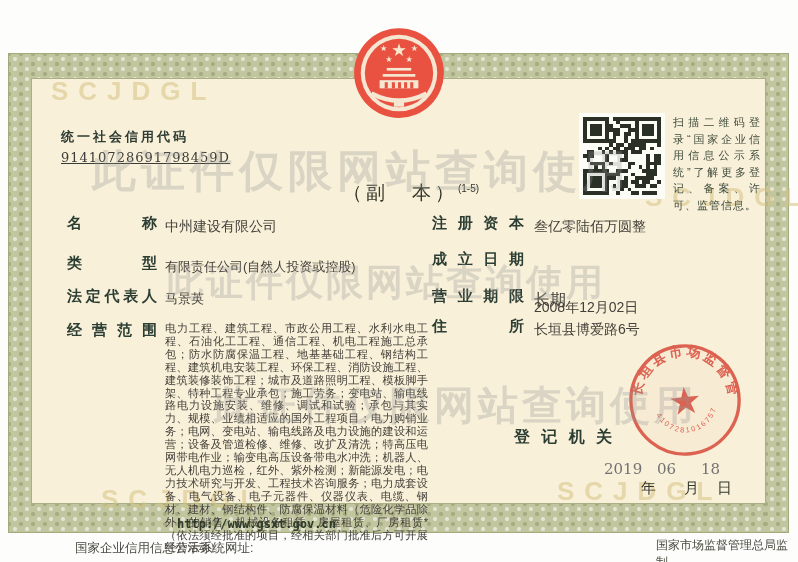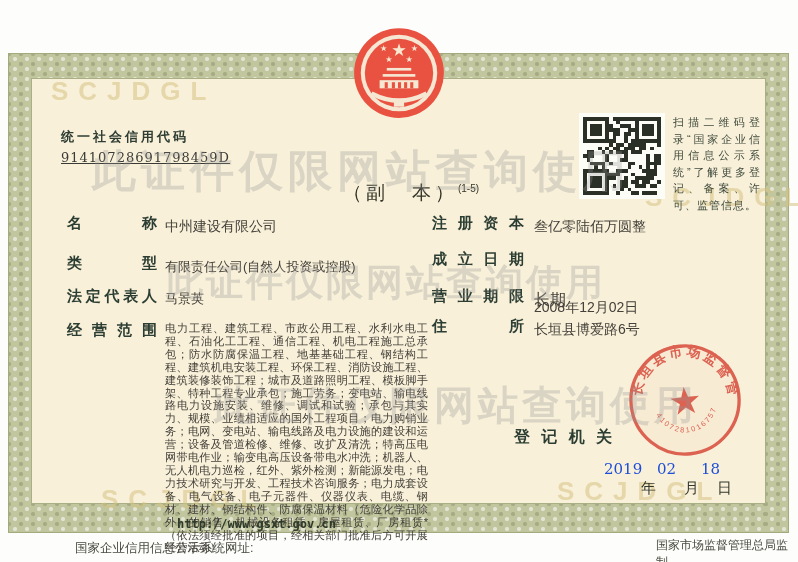--- a/index.html
+++ b/index.html
@@ -40,21 +40,21 @@
       color:#3f4a3c;letter-spacing:1px;text-align:justify;z-index:3;}
   
   .flabel{position:absolute;font-size:15px;font-weight:bold;color:#2c3e33;
       text-align:justify;text-align-last:justify;z-index:3;}
   .fvalue{position:absolute;font-size:13px;color:#44403a;z-index:3;}
   .l-col .flabel{left:58px;width:90px;}
   .scope-value{left:156px;width:263px;font-size:11.2px;line-height:12.9px;text-align:justify;}
   .r-label{left:423px;width:92px;}
   .r-value{left:525px;}
   .authority-label{left:505px;width:98px;font-size:16px;}
-  .date-num{position:absolute;font-size:15px;color:#1d4ed8;z-index:3;
+  .date-num{position:absolute;font-size:15px;color:#737373;z-index:3;
       font-family:"DejaVu Serif","Liberation Serif",serif;}
   .date-char{position:absolute;font-size:15px;color:#33362c;z-index:3;}
   
   .seal{position:absolute;left:617px;top:287px;z-index:4;opacity:0.88;transform:rotate(-6deg);}
   
   .emblem{position:absolute;left:353px;top:20px;z-index:6;}
   
   .cert-url{position:absolute;left:168px;top:463px;font-size:12px;font-weight:bold;color:#2f3a2a;
       font-family:"DejaVu Sans Mono","Liberation Mono",monospace;z-index:3;}
   .cert-note{position:absolute;left:334px;top:456px;width:142px;font-size:8.5px;line-height:10.8px;
@@ -353,21 +353,21 @@
 
       <div class="flabel r-label" style="top:233px;">营业期限</div>
       <div class="fvalue r-value" style="top:236px;font-size:16px;">长期</div>
 
       <div class="flabel r-label" style="top:263px;">住所</div>
       <div class="fvalue r-value" style="top:267px;font-size:14px;">长垣县博爱路6号</div>
 
       <div class="flabel authority-label" style="top:373px;">登记机关</div>
 
       <div class="date-num" style="left:595px;top:406px;">2019</div>
-      <div class="date-num" style="left:648px;top:406px;">02</div>
+      <div class="date-num" style="left:648px;top:406px;">06</div>
       <div class="date-num" style="left:692px;top:406px;">18</div>
       <div class="date-char" style="left:632px;top:425px;">年</div>
       <div class="date-char" style="left:675px;top:425px;">月</div>
       <div class="date-char" style="left:708px;top:425px;">日</div>
     </div>
 
     <svg class="seal" width="118" height="118" viewBox="0 0 120 120">
       <defs>
         <path id="sealArcTop" d="M 60,60 m -45,0 a 45,45 0 1 1 90,0" fill="none"></path>
         <path id="sealArcBottom" d="M 60,60 m -33,0 a 33,33 0 0 0 66,0" fill="none"></path>

